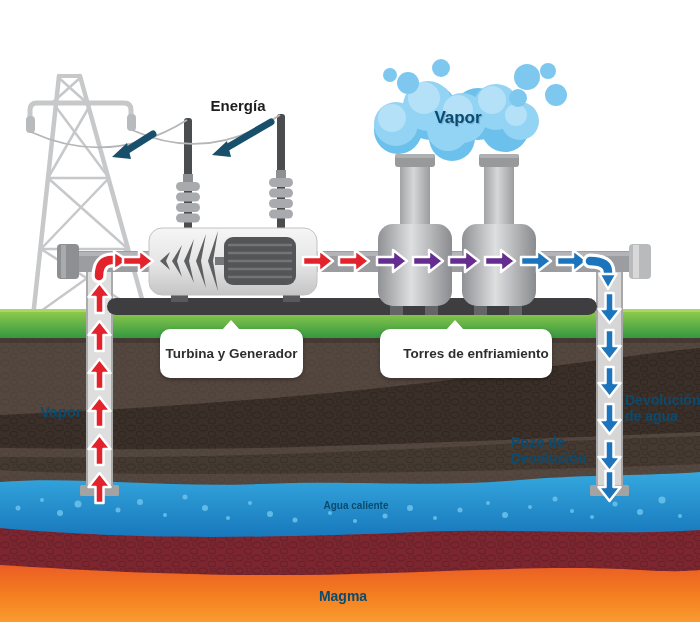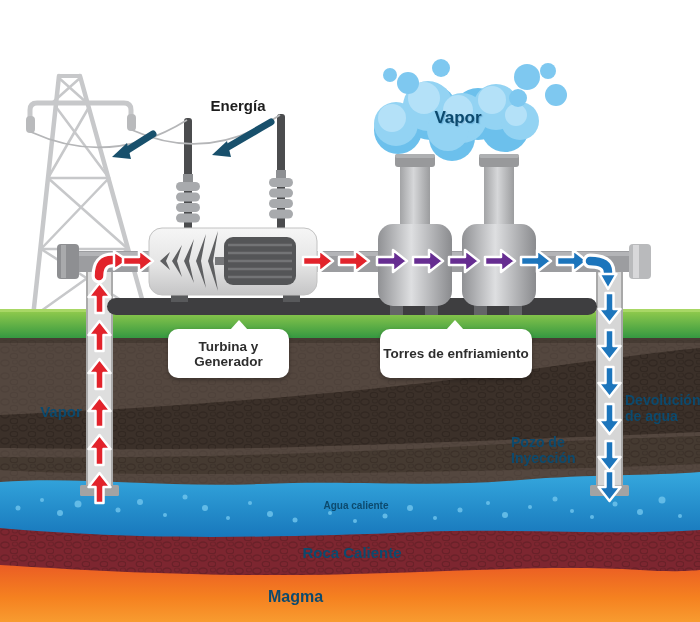--- a/index.html
+++ b/index.html
@@ -13,35 +13,35 @@
   .lbl-dark{color:#1d1d1d;}
   .lbl-white{color:#0c4a6e;}
   .energia{left:206px;top:89px;width:64px;font-size:15px;text-align:center;}
   .vapor-cloud{left:422px;top:100px;width:72px;font-size:17px;text-align:center;
     text-shadow:1px 1px 1px rgba(70,140,190,.55);}
   .vapor-well{left:30px;top:395px;width:62px;font-size:15px;text-align:center;}
   .devolucion{left:625px;top:384px;width:80px;font-size:14px;}
   .pozo{left:511px;top:426px;width:72px;font-size:14px;}
   .agua{left:281px;top:492px;width:150px;font-size:10px;text-align:center;}
   .roca{left:277px;top:536px;width:150px;font-size:15px;text-align:center;}
-  .magma{left:268px;top:580px;width:150px;font-size:16px;}
+  .magma{left:268px;top:580px;width:150px;font-size:14px;text-align:center;}
   .callout{
     position:absolute;background:#ffffff;border-radius:10px;
     box-shadow:0 2px 4px rgba(0,0,0,.28);
     display:flex;align-items:center;justify-content:center;
     font-weight:700;font-size:13.5px;color:#2e2e2e;text-align:center;
   }
   .callout::before{
     content:"";position:absolute;top:-9px;width:0;height:0;
     border-left:9px solid transparent;border-right:9px solid transparent;
     border-bottom:10px solid #ffffff;
   }
-  .callout-turbine{left:168px;top:321px;width:121px;height:49px;}
+  .callout-turbine{left:160px;top:321px;width:143px;height:49px;}
   .callout-turbine::before{left:62px;}
-  .callout-towers{left:380px;top:321px;width:152px;height:49px;}
+  .callout-towers{left:380px;top:321px;width:152px;height:49px;padding-left:20px;}
   .callout-towers::before{left:66px;}
 </style>
 </head>
 <body>
 
 <div class="stage">
 <svg width="700" height="622" viewBox="0 0 700 622" xmlns="http://www.w3.org/2000/svg">
   <defs>
     <linearGradient id="gGrass" x1="0" y1="0" x2="0" y2="1">
       <stop offset="0" stop-color="#97CE4D"></stop>
@@ -316,17 +316,16 @@
 <div class="lbl lbl-dark energia">Energía</div>
 <div class="lbl lbl-white vapor-cloud">Vapor</div>
 <div class="callout callout-turbine">
   <span>Turbina y Generador</span>
 </div>
 <div class="callout callout-towers">
   <span>Torres de enfriamiento</span>
 </div>
 <div class="lbl lbl-white vapor-well">Vapor</div>
 <div class="lbl lbl-white devolucion">Devolución de agua</div>
-<div class="lbl lbl-white pozo">Pozo de Inyección</div>
+<div class="lbl lbl-white pozo">Pozo de Devolución</div>
 <div class="lbl lbl-white agua">Agua caliente</div>
-<div class="lbl lbl-white roca">Roca Caliente</div>
 <div class="lbl lbl-white magma">Magma</div>
 </div>
 
 </body></html>

